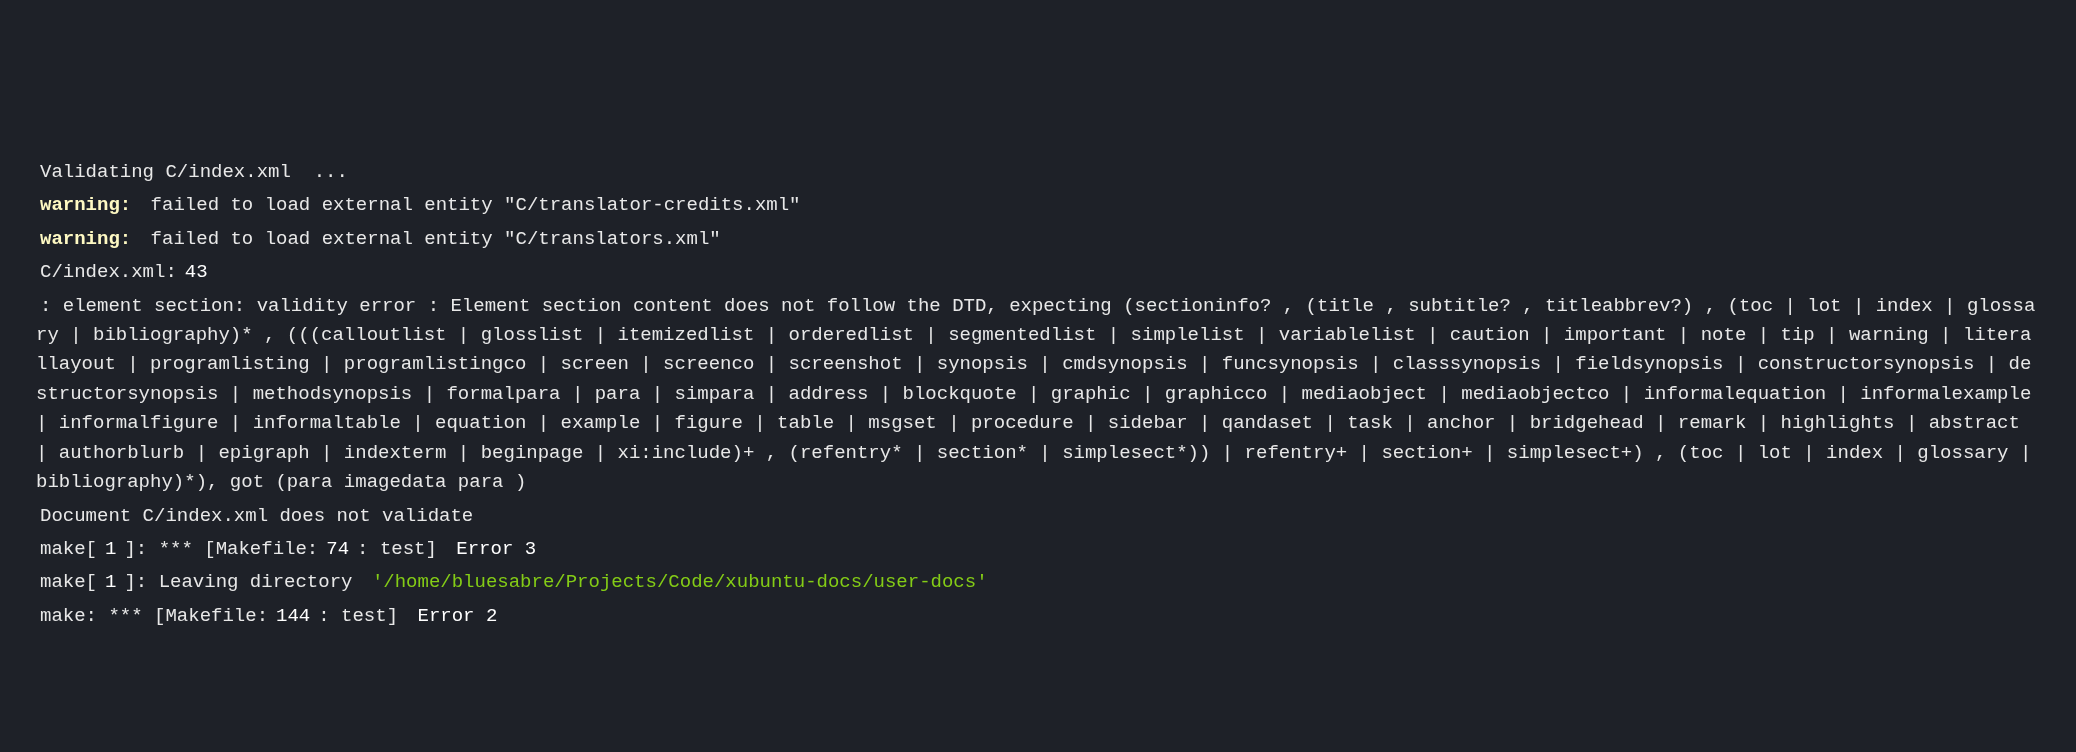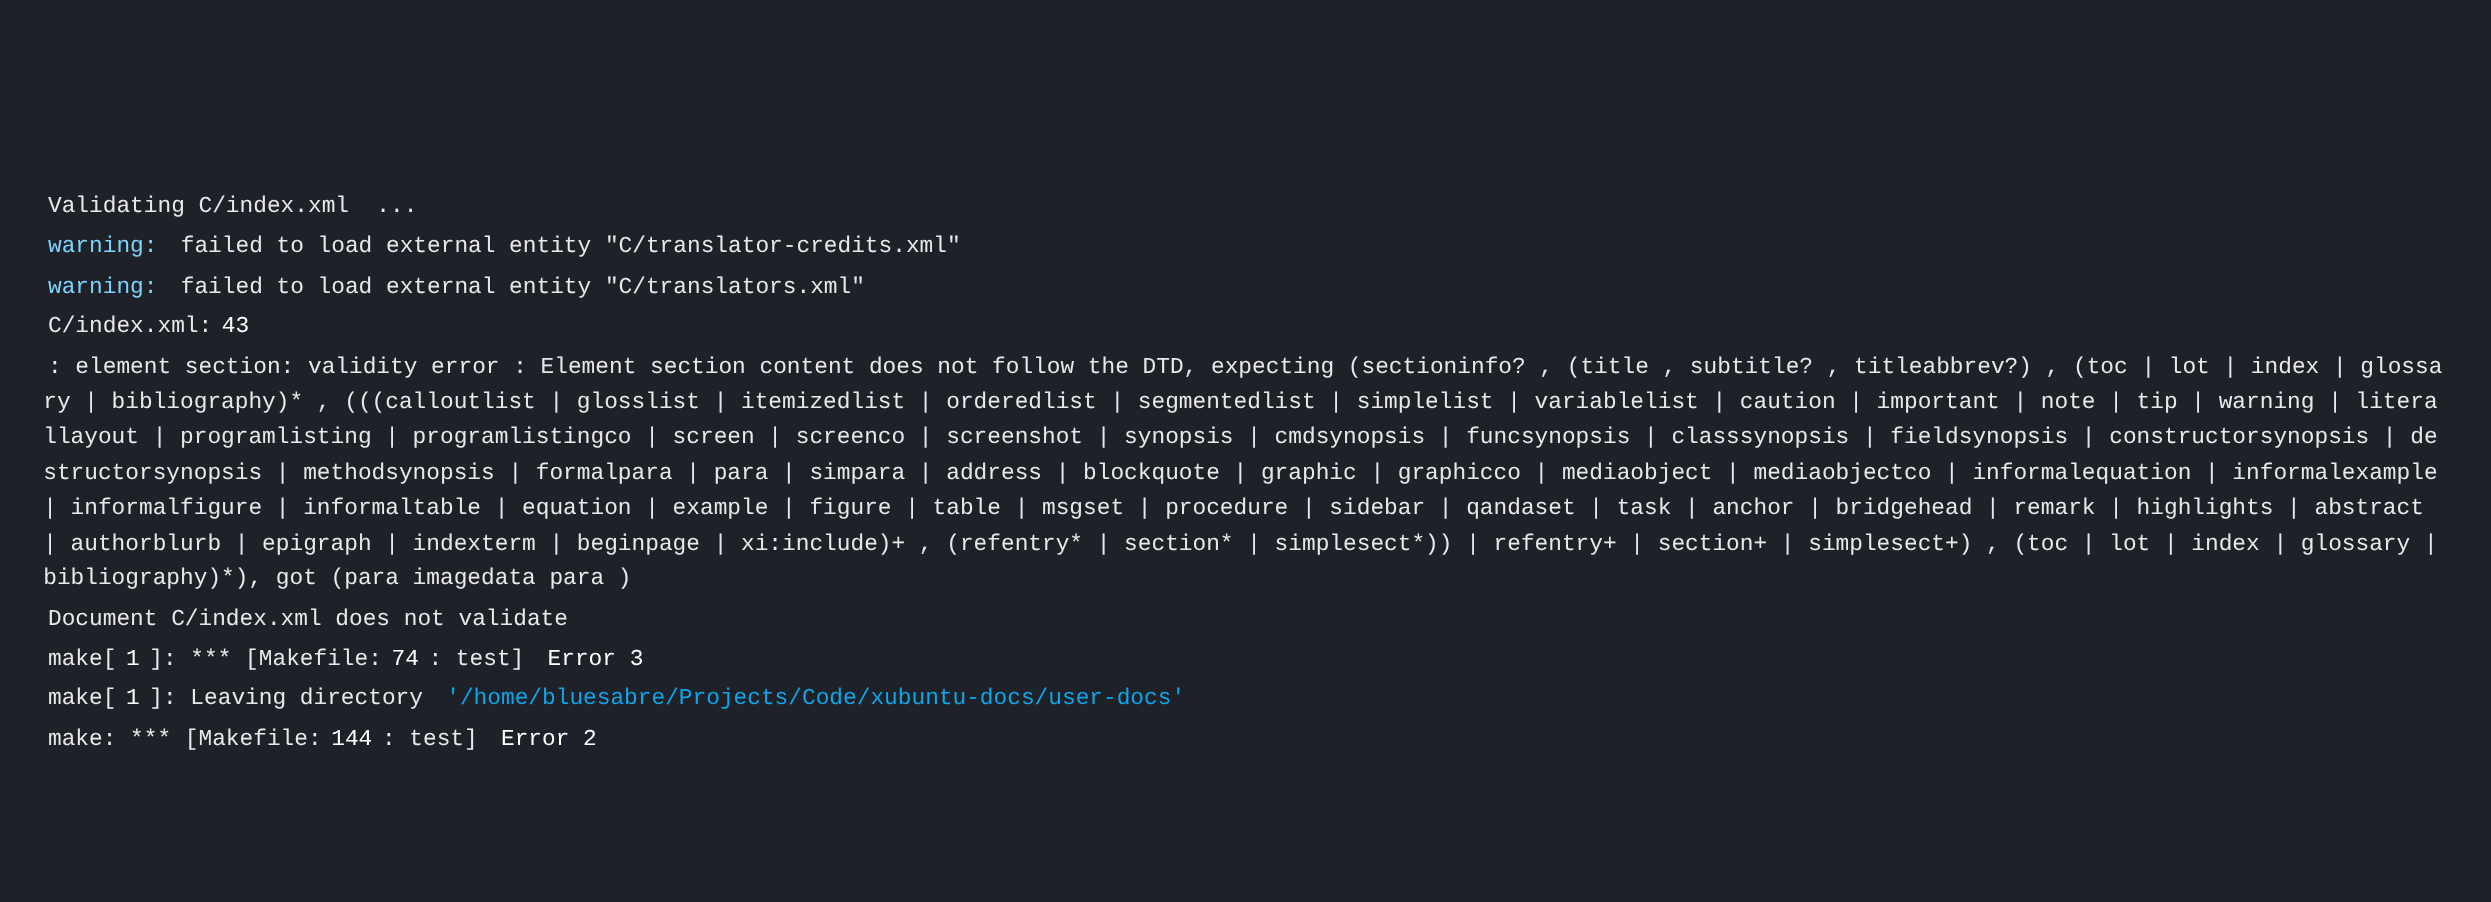--- a/index.html
+++ b/index.html
@@ -8,23 +8,23 @@
     color: #d4d4d4;
     font-family: 'Consolas', 'Monaco', 'Courier New', monospace;
     font-size: 19px;
     line-height: 1.55;
     padding: 28px 24px;
     white-space: pre-wrap;
     word-break: break-all;
   }
   .line { display: block; }
   .plain { color: #e8e8e8; }
-  .warning { color: #7dd3fc; font-weight: normal; }
+  .warning { color: #fef9c3; font-weight: bold; }
   .number { color: #ffffff; }
-  .stringlit { color: #0ea5e9; }
+  .stringlit { color: #84cc16; }
 </style>
 </head>
 <body>
 
 
 
 <span class="line"><span class="plain">Validating C/index.xml  ...</span></span><span class="line"><span class="warning">warning:</span><span class="plain"> failed to load external entity "C/translator-credits.xml"</span></span><span class="line"><span class="warning">warning:</span><span class="plain"> failed to load external entity "C/translators.xml"</span></span><span class="line"><span class="plain">C/index.xml:</span><span class="number">43</span></span><span class="line"><span class="plain">: element section: validity error : Element section content does not follow the DTD, expecting (sectioninfo? , (title , subtitle? , titleabbrev?) , (toc | lot | index | glossary | bibliography)* , (((calloutlist | glosslist | itemizedlist | orderedlist | segmentedlist | simplelist | variablelist | caution | important | note | tip | warning | literallayout | programlisting | programlistingco | screen | screenco | screenshot | synopsis | cmdsynopsis | funcsynopsis | classsynopsis | fieldsynopsis | constructorsynopsis | destructorsynopsis | methodsynopsis | formalpara | para | simpara | address | blockquote | graphic | graphicco | mediaobject | mediaobjectco | informalequation | informalexample | informalfigure | informaltable | equation | example | figure | table | msgset | procedure | sidebar | qandaset | task | anchor | bridgehead | remark | highlights | abstract | authorblurb | epigraph | indexterm | beginpage | xi:include)+ , (refentry* | section* | simplesect*)) | refentry+ | section+ | simplesect+) , (toc | lot | index | glossary | bibliography)*), got (para imagedata para )</span></span><span class="line"><span class="plain">Document C/index.xml does not validate</span></span><span class="line"><span class="plain">make[</span><span class="number">1</span><span class="plain">]: *** [Makefile:</span><span class="number">74</span><span class="plain">: test] </span><span class="number">Error 3</span></span><span class="line"><span class="plain">make[</span><span class="number">1</span><span class="plain">]: Leaving directory </span><span class="stringlit">'/home/bluesabre/Projects/Code/xubuntu-docs/user-docs'</span></span><span class="line"><span class="plain">make: *** [Makefile:</span><span class="number">144</span><span class="plain">: test] </span><span class="number">Error 2</span></span>
 
 
 

